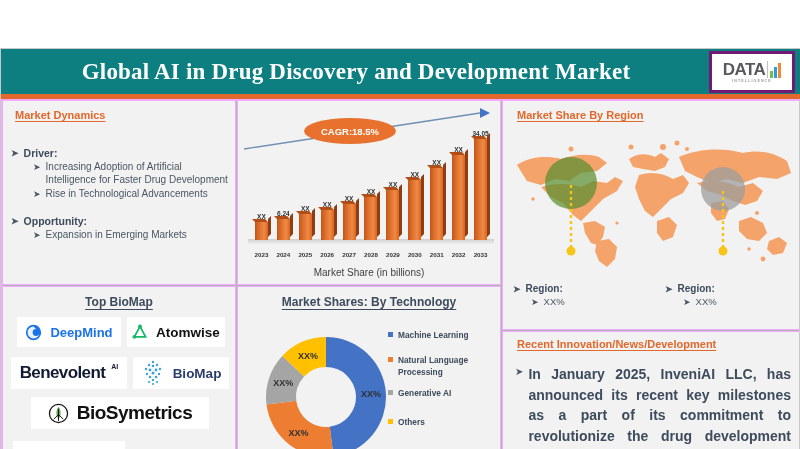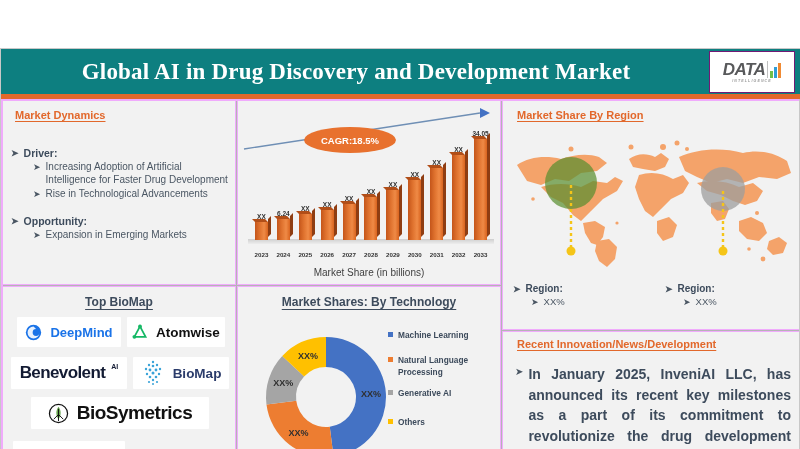--- a/index.html
+++ b/index.html
@@ -34,22 +34,21 @@
   .header-rule {
     position: absolute; left: 0; top: 45px;
     width: 800px; height: 5px; background: #e2682b;
   }
   .logo-box {
     position: absolute; right: 4px; top: 2px;
     width: 86px; height: 42px;
     background: #ffffff;
     display: flex; flex-direction: column;
     align-items: center; justify-content: center;
-    border: 1px solid #701a75;
-    font-style: italic;
+    border: 3px solid #701a75;
   }
   .logo-row { display: flex; align-items: flex-end; gap: 2px; }
   .logo-word {
     font-family: "Liberation Sans", sans-serif;
     font-size: 17px; font-weight: bold; color: #58595b;
     letter-spacing: -0.5px; line-height: 1;
   }
   .logo-bars {
     display: flex; align-items: flex-end; gap: 1px; height: 17px;
     border-left: 1px solid #bfbfbf; padding-left: 2px;
@@ -91,21 +90,21 @@
   }
   .bullet-l2 {
     display: flex; gap: 5px; font-size: 10px; color: #4a5663;
     margin-left: 22px; margin-top: 2px; line-height: 1.25;
   }
   .arw { color: #4a5663; font-size: 9px; line-height: 1.35; }
 
   
   .bar-area { position: absolute; left: 0; top: 0; width: 262px; height: 183px; }
   .cagr-badge {
-    position: absolute; left: 66px; top: 26px;
+    position: absolute; left: 66px; top: 17px;
     width: 92px; height: 26px; border-radius: 50%;
     background: #e8712e;
     display: flex; align-items: center; justify-content: center;
     color: #ffffff; font-size: 9.5px; font-weight: bold;
     z-index: 4;
     text-align: center;
   }
   .bars {
     position: absolute; left: 14px; bottom: 44px;
     width: 238px; height: 112px;

